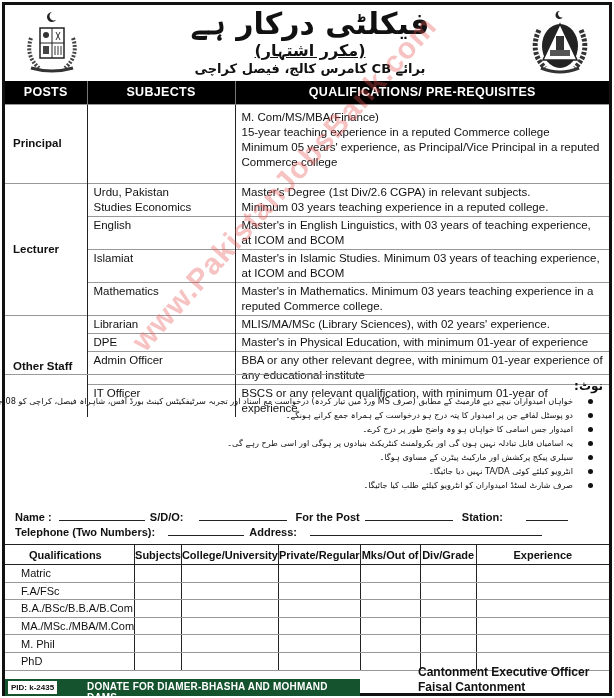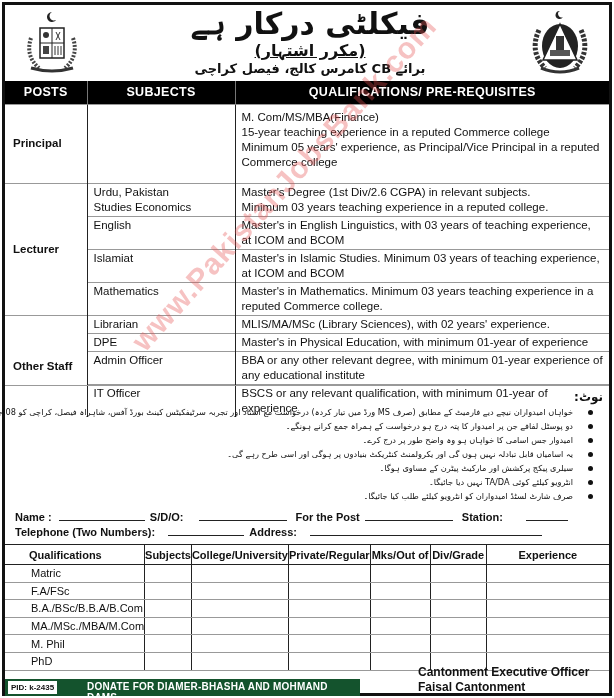--- a/index.html
+++ b/index.html
@@ -44,21 +44,21 @@
   table.posts td {
     border-top: 1px solid #999; border-left: 1.5px solid #222;
     padding: 1px 6px; vertical-align: top; line-height: 15px;
   }
   table.posts td.post { border-left: none; font-weight: bold; vertical-align: middle; padding-left: 8px; }
   .col-post { width: 82px; }
   .col-subj { width: 148px; }
 
   
   .note {
-    position: absolute; left: 0; top: 380px; width: 604px; height: 124px;
+    position: absolute; left: 0; top: 369px; width: 604px; height: 124px;
     border-top: 1px solid #999;
   }
   .note-title {
     position: absolute; right: 6px; top: 4px; font-weight: bold; font-size: 12px;
     font-family: "DejaVu Sans", sans-serif; direction: rtl;
   }
   .note-list { position: absolute; right: 14px; top: 19px; width: 590px; direction: rtl; list-style: none; }
   .note-list li {
     font-family: "DejaVu Sans", sans-serif; font-size: 8.2px; line-height: 14px; position: relative;
     padding-right: 22px; white-space: nowrap; text-align: right;
@@ -76,21 +76,21 @@
 
   table.quals {
     position: absolute; left: 0; top: 539px; width: 604px; border-collapse: collapse; font-size: 11px;
   }
   table.quals th {
     font-weight: bold; text-align: center; height: 20px; border-top: 1.5px solid #222;
     border-left: 1.5px solid #222; border-bottom: 1.5px solid #222; white-space: nowrap;
   }
   table.quals th:first-child { text-align: left; padding-left: 24px; border-left: none; }
   table.quals td {
-    height: 17.6px; border-left: 1.5px solid #222; border-bottom: 1px solid #999; padding-left: 26px;
+    height: 17.6px; border-left: 1.5px solid #222; border-bottom: 1px solid #999; padding-left: 16px;
   }
   table.quals td:first-child { border-left: none; }
 
   .donate-bar {
     position: absolute; left: 0; top: 674px; width: 355px; height: 17px; background: #14532d;
   }
   .pid {
     position: absolute; left: 3px; top: 2px; height: 13px; background: #fff; color: #111;
     font-size: 8px; font-weight: bold; padding: 1px 3px; line-height: 11px;
   }

